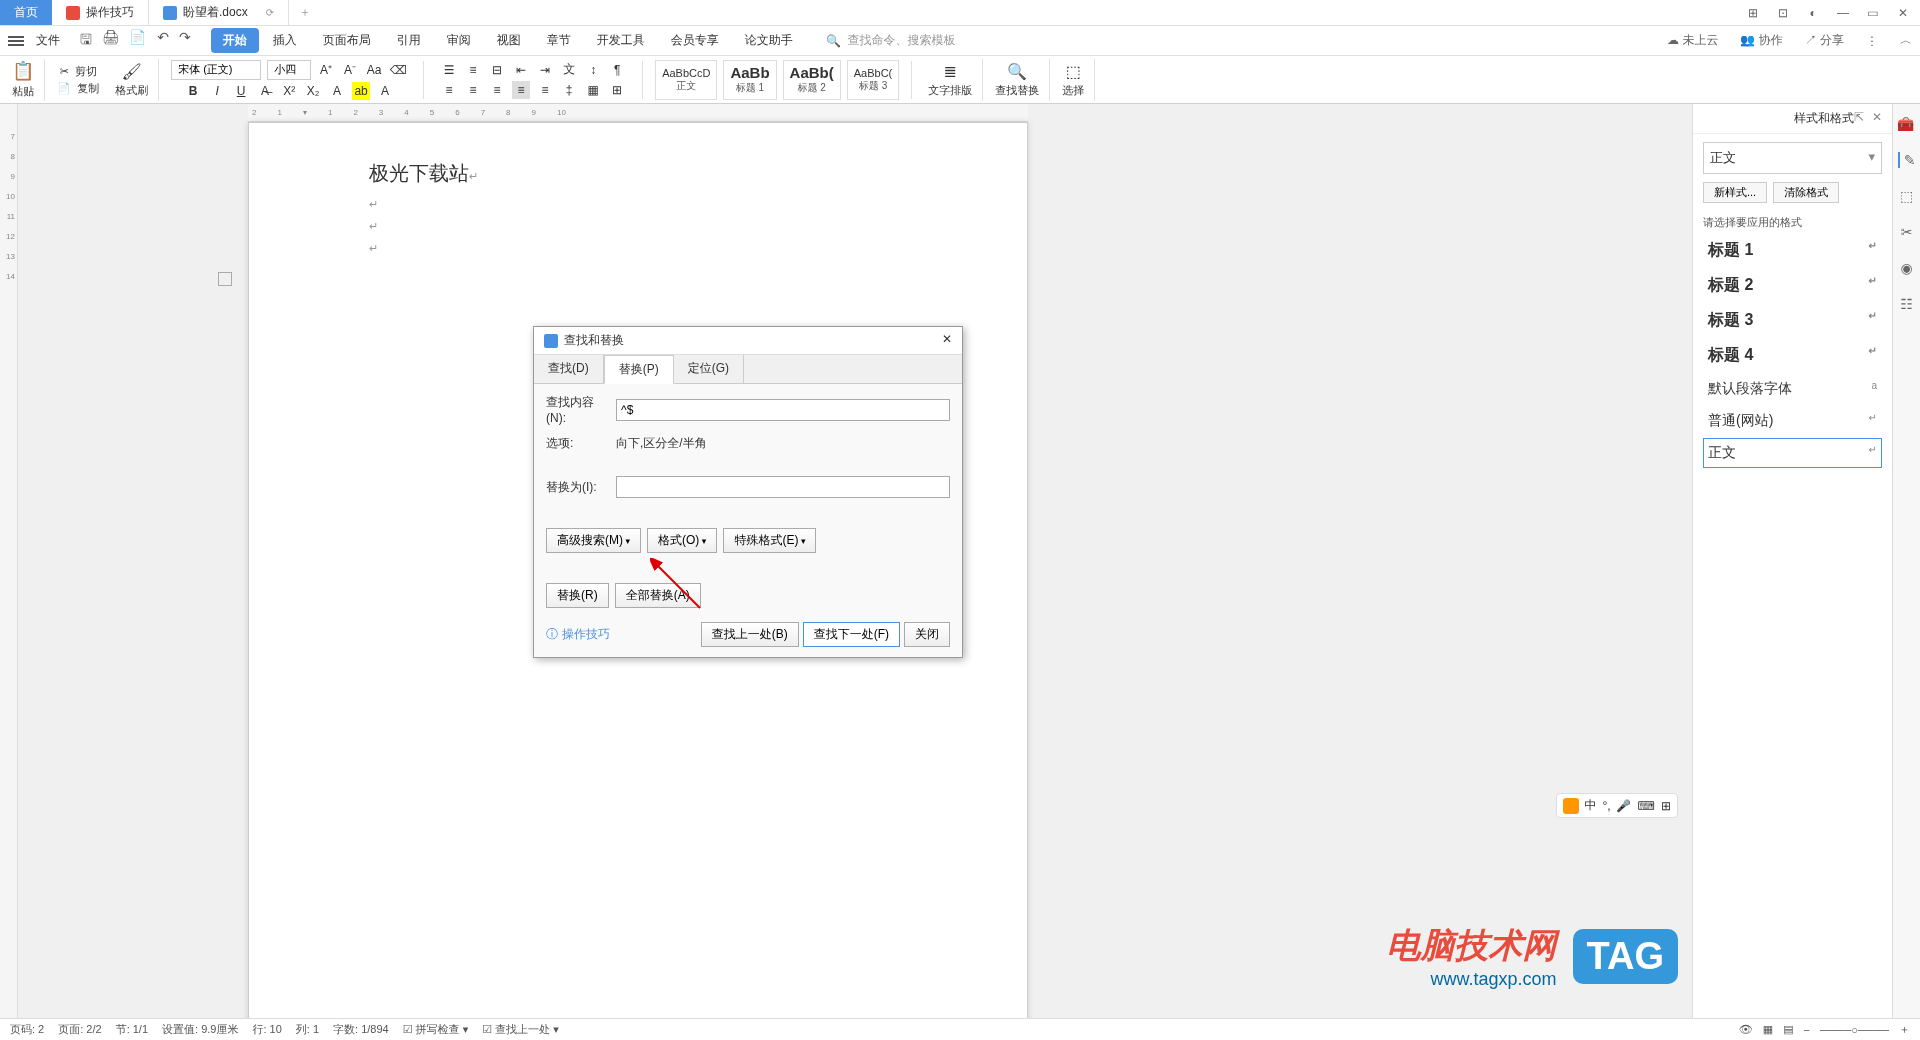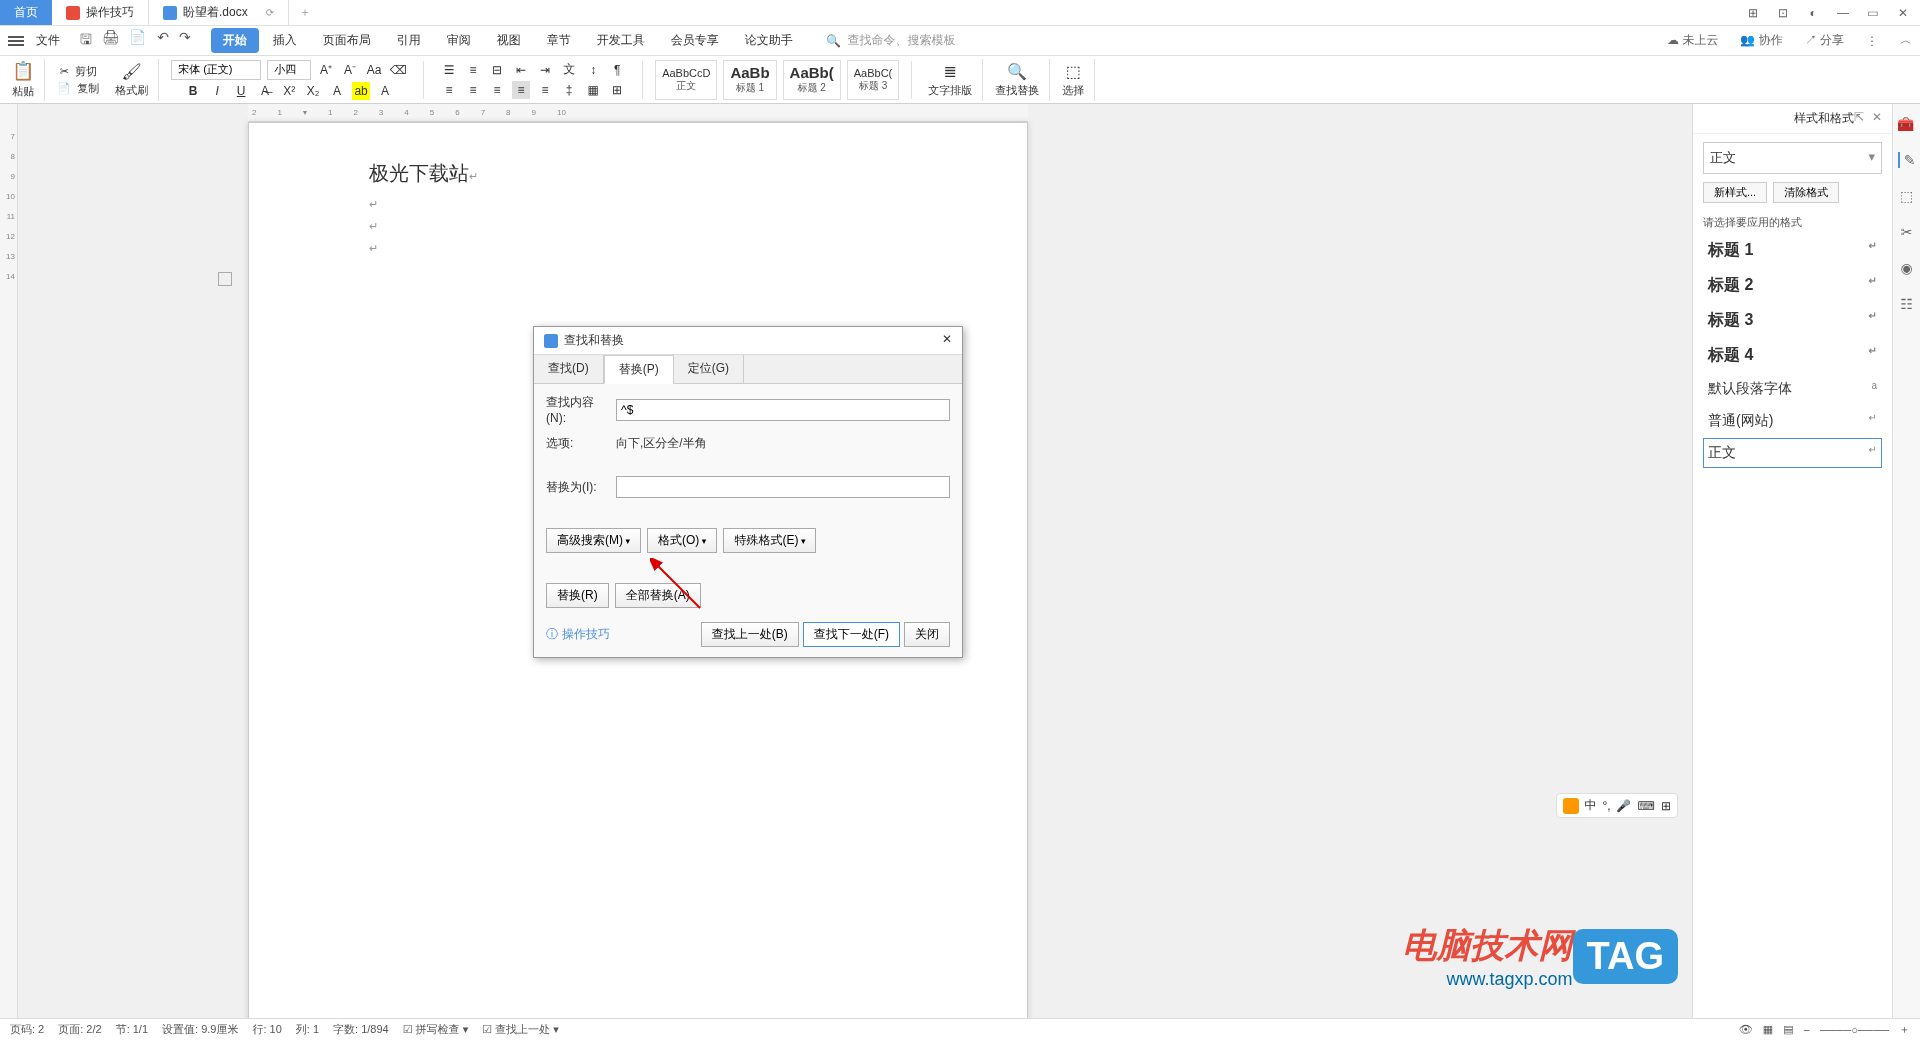--- a/index.html
+++ b/index.html
@@ -90,21 +90,21 @@
 .dlg-btn.primary { border: 1px solid #4a90e2; background: #fff; }
 
 
 .arrow { position: absolute; left: 632px; top: 454px; width: 54px; height: 54px; z-index: 101; pointer-events: none; }
 
 
 .statusbar { height: 22px; background: #fff; border-top: 1px solid #dcdcdc; display: flex; align-items: center; padding: 0 10px; font-size: 11px; color: #555; gap: 14px; }
 .statusbar .right { margin-left: auto; display: flex; gap: 10px; align-items: center; }
 
 
-.watermark { position: absolute; right: 14px; bottom: 28px; z-index: 50; display: flex; align-items: center; gap: 0; margin-top: 10px; }
+.watermark { position: absolute; right: 14px; bottom: 28px; z-index: 50; display: flex; align-items: center; gap: 16px; margin-top: 10px; }
 .wm-text { text-align: right; }
 .wm-cn { font-size: 34px; font-weight: bold; color: #e74c3c; font-style: italic; }
 .wm-url { font-size: 18px; color: #0369a1; }
 .wm-tag { background: #3498db; color: #fff; font-size: 38px; font-weight: bold; padding: 6px 14px; border-radius: 10px; }
 
 
 .ime { position: absolute; right: 14px; bottom: 200px; display: flex; gap: 6px; align-items: center; background: #fff; border: 1px solid #ddd; padding: 3px 6px; border-radius: 4px; z-index: 40; }
 .ime-icon { width: 16px; height: 16px; background: #ff9800; border-radius: 3px; }
 </style>
 </head>

